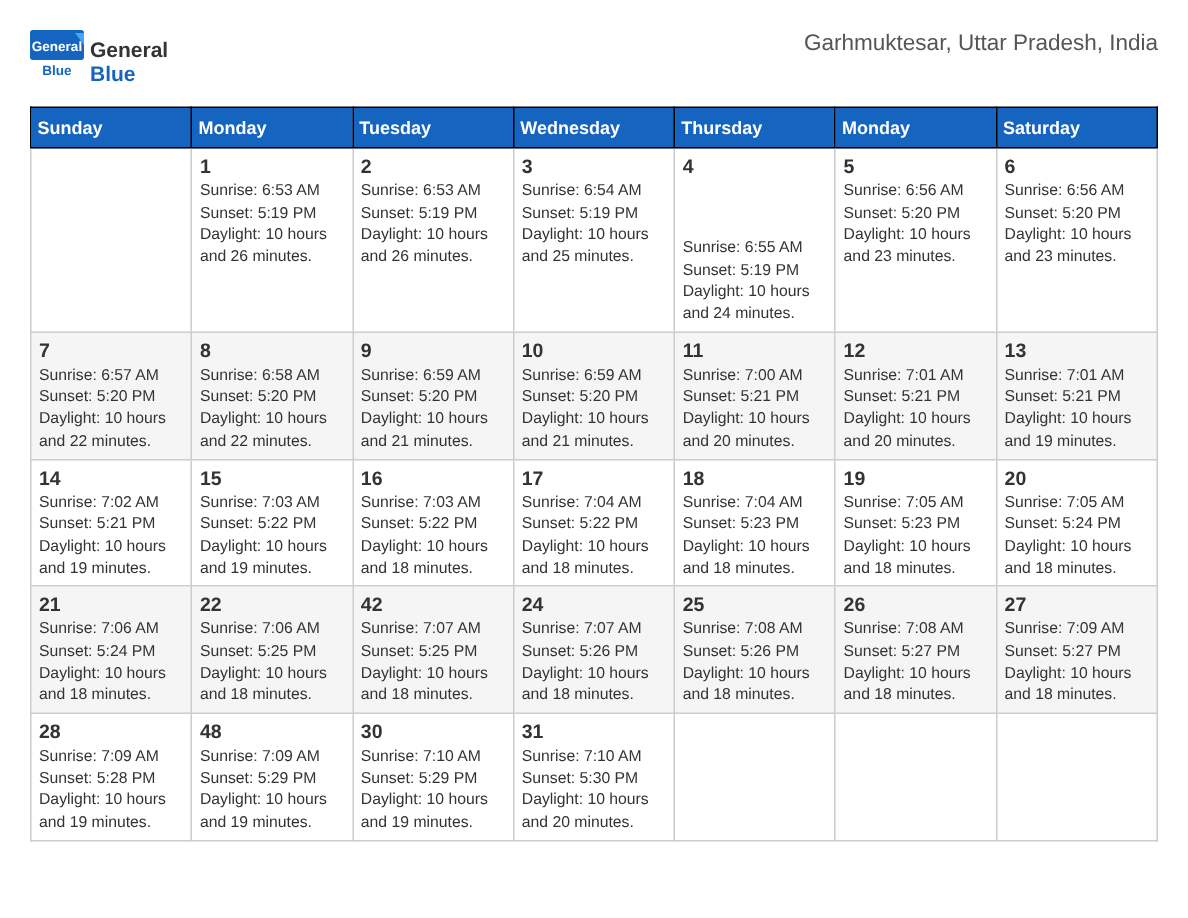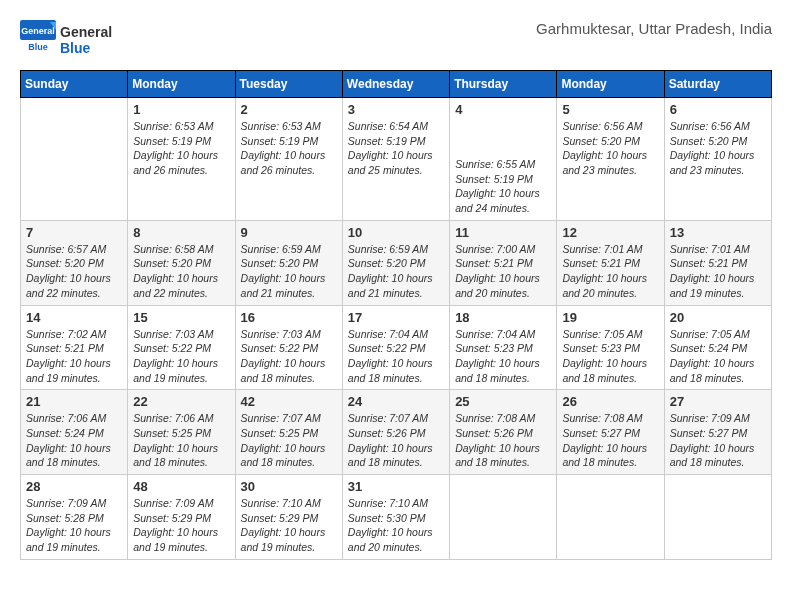--- a/index.html
+++ b/index.html
@@ -61,21 +61,20 @@
     .day-number {
       font-size: 13px;
       font-weight: bold;
       color: #333;
       margin-bottom: 2px;
     }
     .day-detail {
       color: #333;
       font-size: 10.5px;
       line-height: 1.4;
-      font-style: italic;
     }
     .empty-cell {
       background: #fff !important;
     }
   </style>
 </head>
 <body>
 
 <div class="header">
   <div class="logo">

